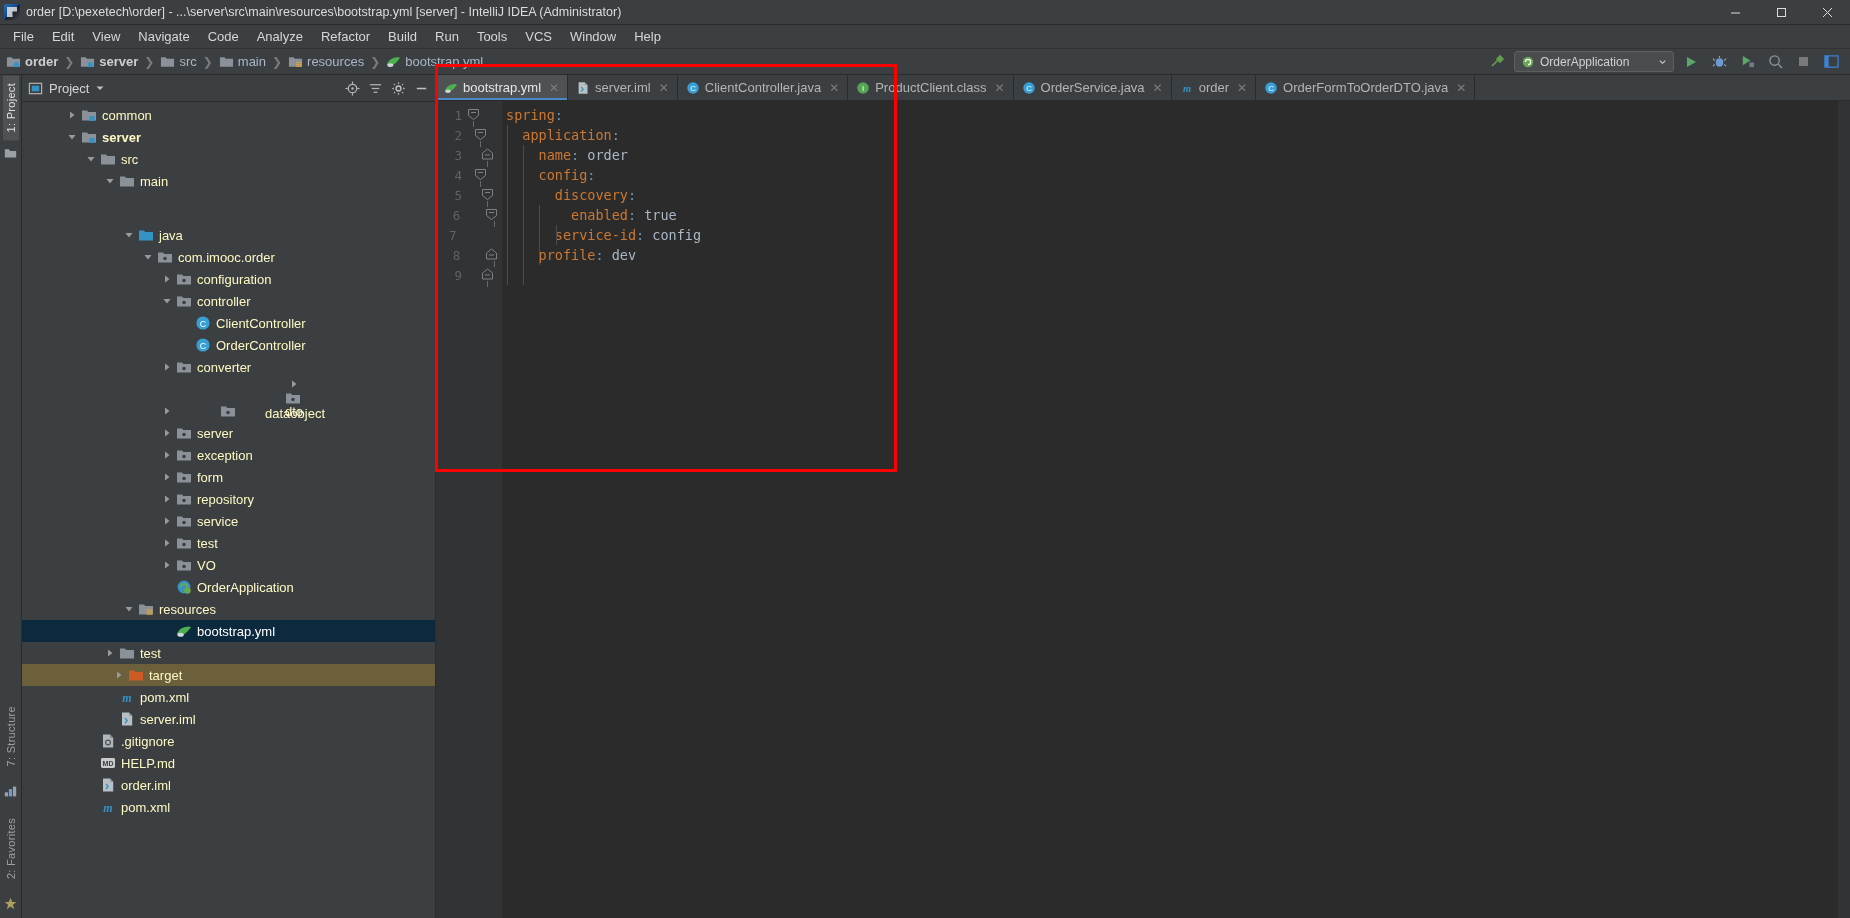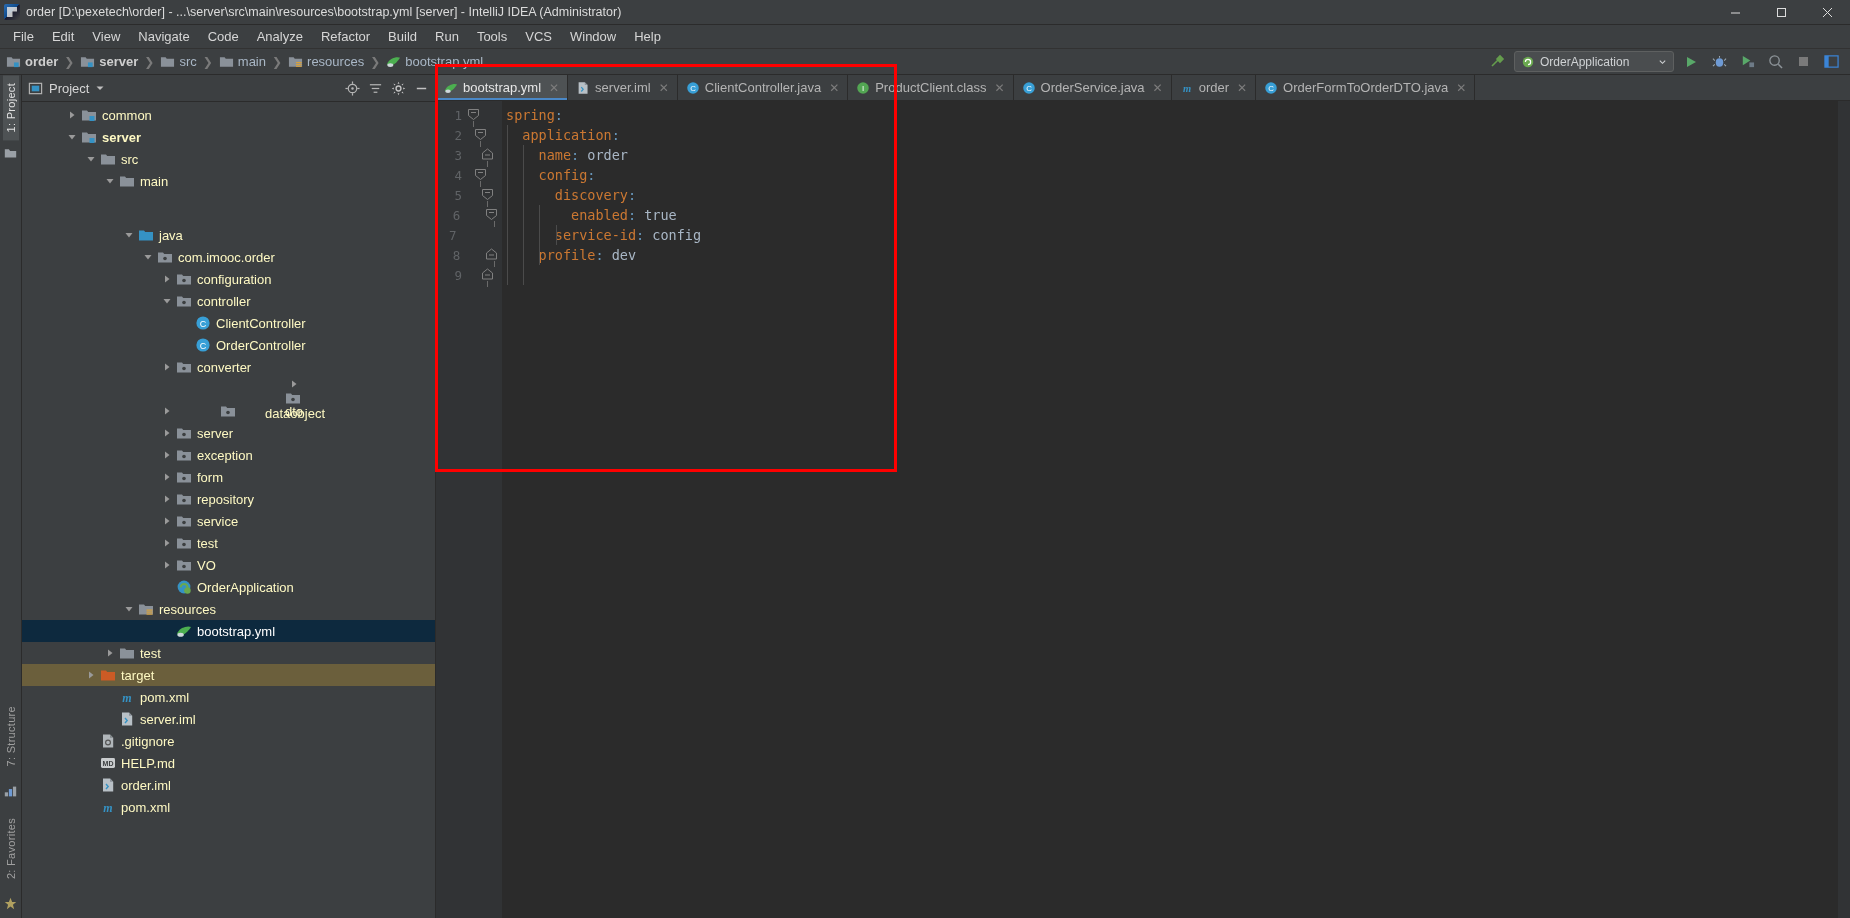--- a/index.html
+++ b/index.html
@@ -632,21 +632,21 @@
           <span class="arrow">
             <svg width="10" height="10" viewBox="0 0 10 10">
               <path d="M3 1.5 L7.5 5 L3 8.5 Z" fill="#9a9a9a"></path>
             </svg>
           </span>
           <svg viewBox="0 0 16 16" width="16" height="16" class="ico">
             <path d="M1 3.5 h5 l1.2 1.6 H15 v8.4 H1 Z" fill="#8a9199"></path>
           </svg>
           <span>test</span>
         </div>
-        <div class="trow target-hl" style="padding-left: 63px; text-align: center;">
+        <div class="trow target-hl" style="padding-left: 91px; text-align: center;">
           <span class="arrow">
             <svg width="10" height="10" viewBox="0 0 10 10">
               <path d="M3 1.5 L7.5 5 L3 8.5 Z" fill="#9a9a9a"></path>
             </svg>
           </span>
           <svg viewBox="0 0 16 16" width="16" height="16" class="ico">
             <path d="M1 3.5 h5 l1.2 1.6 H15 v8.4 H1 Z" fill="#cc5b25"></path>
           </svg>
           <span>target</span>
         </div>

